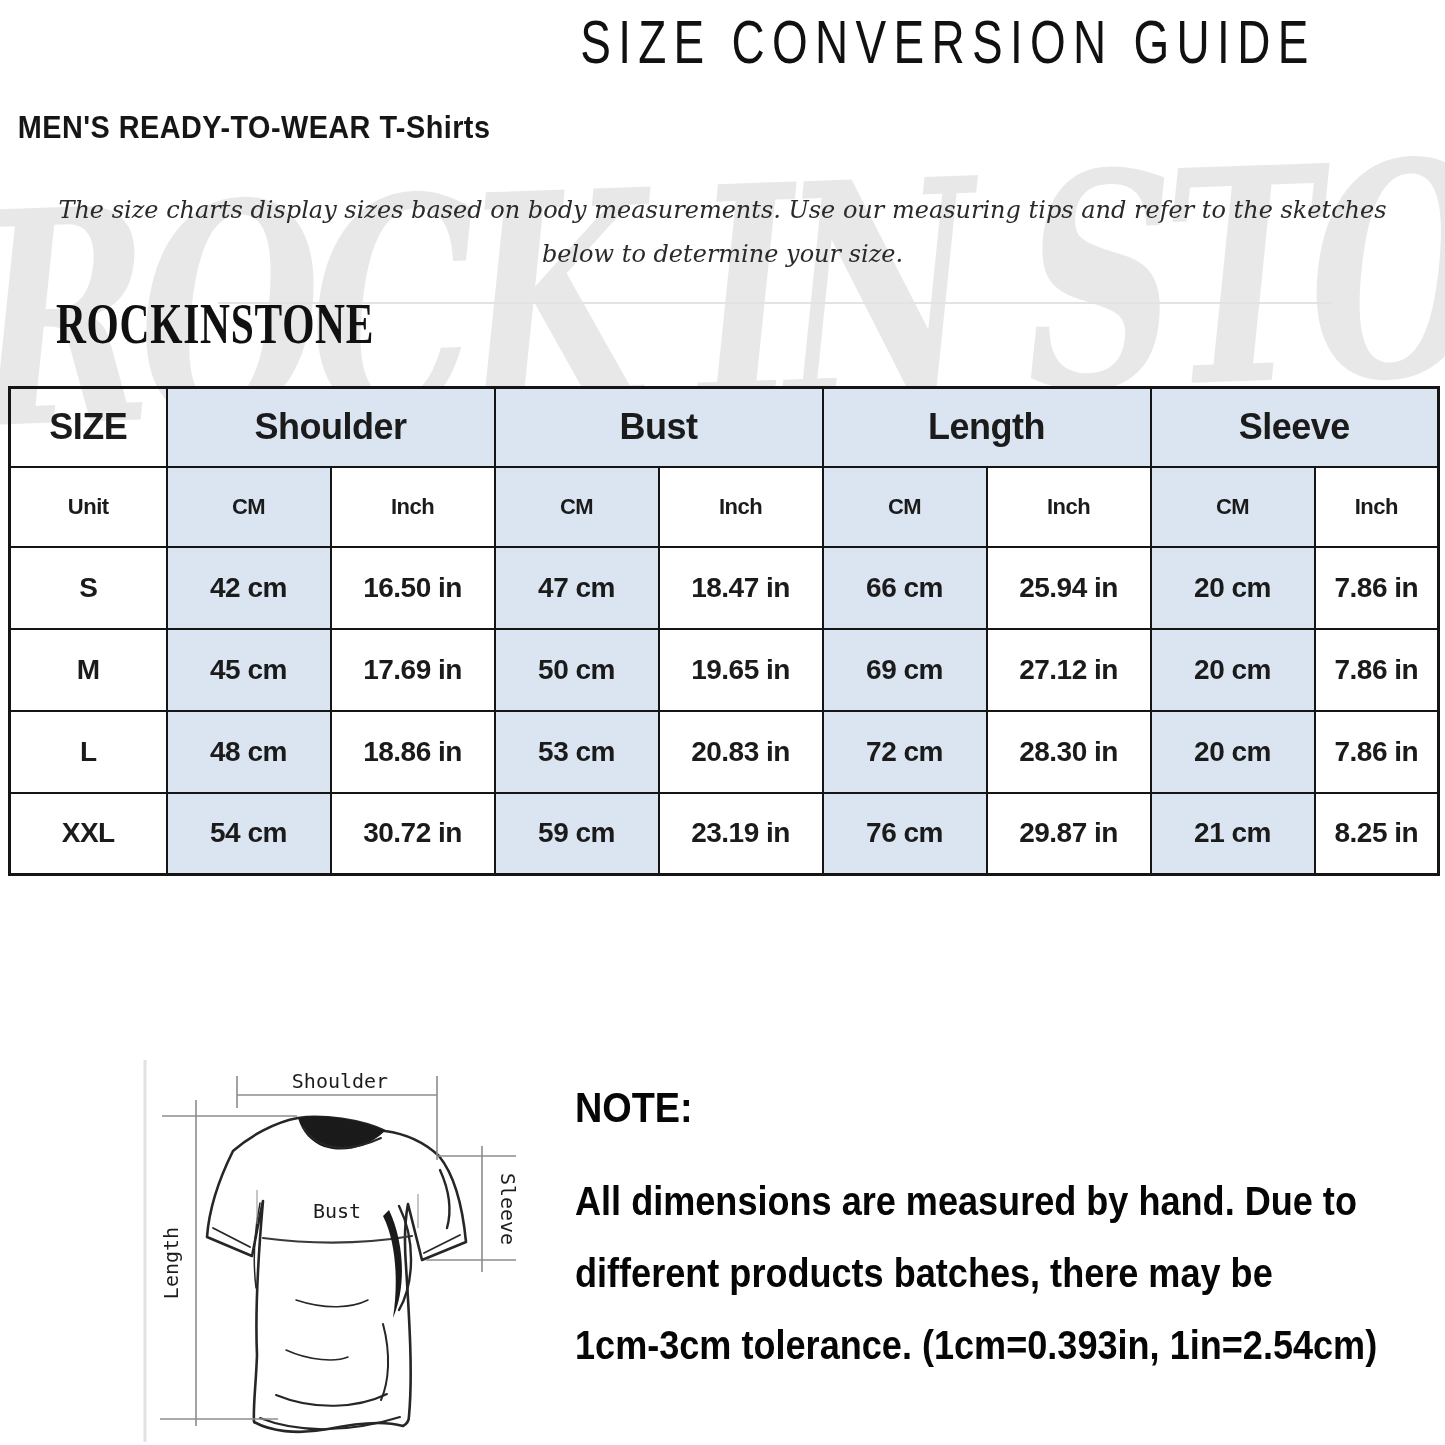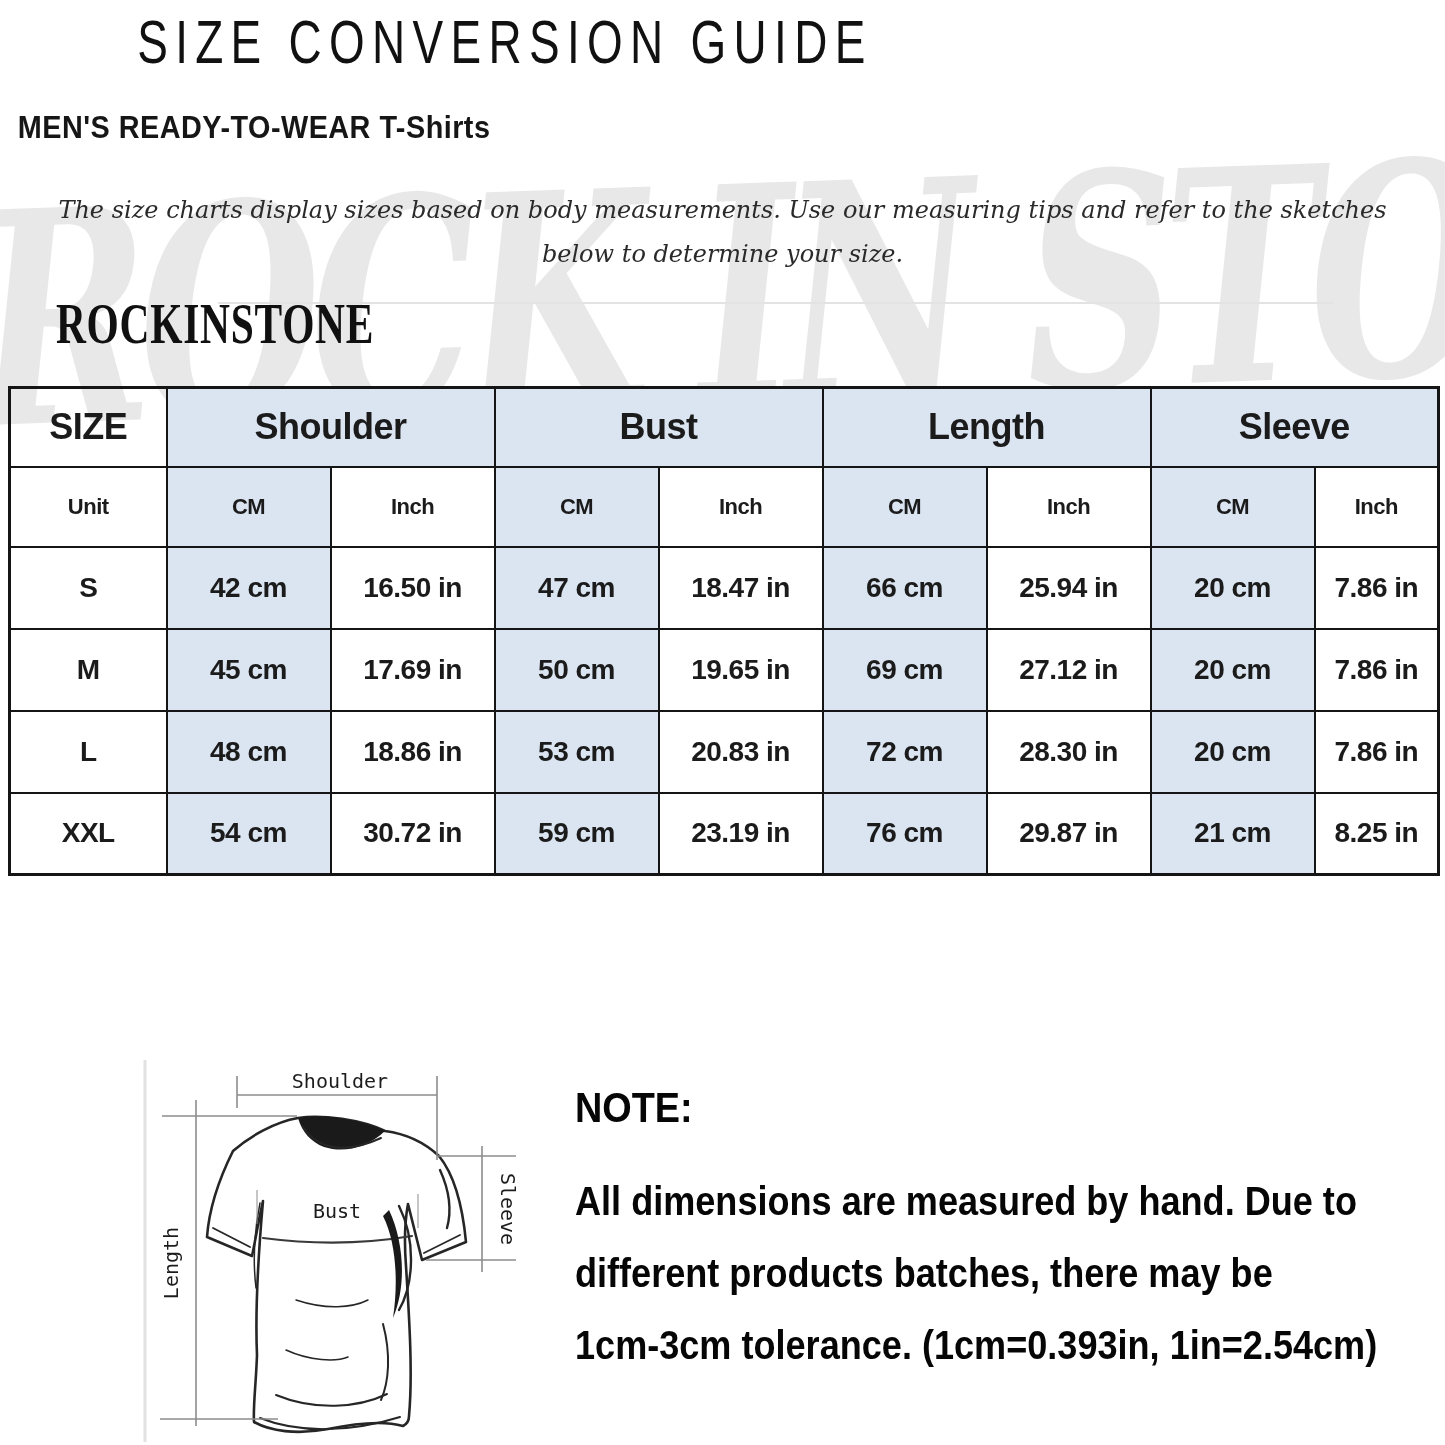--- a/index.html
+++ b/index.html
@@ -13,21 +13,21 @@
     font-size: 250px; white-space: nowrap; letter-spacing: -14px;
     color: #000; opacity: 0.085;
     transform: rotate(-2deg) scale(0.84, 1.18); transform-origin: left top;
   }
   .divider-line {
     position: absolute; top: 302px; left: 218px; width: 1115px; height: 2px;
     background: #e3e3e3; z-index: 1;
   }
 
   
-  .title-wrap { position: absolute; top: 6px; left: 8px; right: 0; text-align: left; z-index: 2; }
+  .title-wrap { position: absolute; top: 6px; left: 0; right: 0; text-align: right; z-index: 2; }
   .title {
     display: inline-block; font-size: 62px; font-weight: 400; color: #111;
     letter-spacing: 0.16em; white-space: nowrap;
     transform: scaleX(0.74); transform-origin: center;
   }
   .subtitle-wrap { position: absolute; top: 110px; left: 0; right: 0; z-index: 2; }
   .subtitle {
     display: inline-block; font-size: 31px; font-weight: 700; color: #161616;
     letter-spacing: 0.5px; white-space: nowrap; transform: scaleX(0.93); transform-origin: center;
   }

